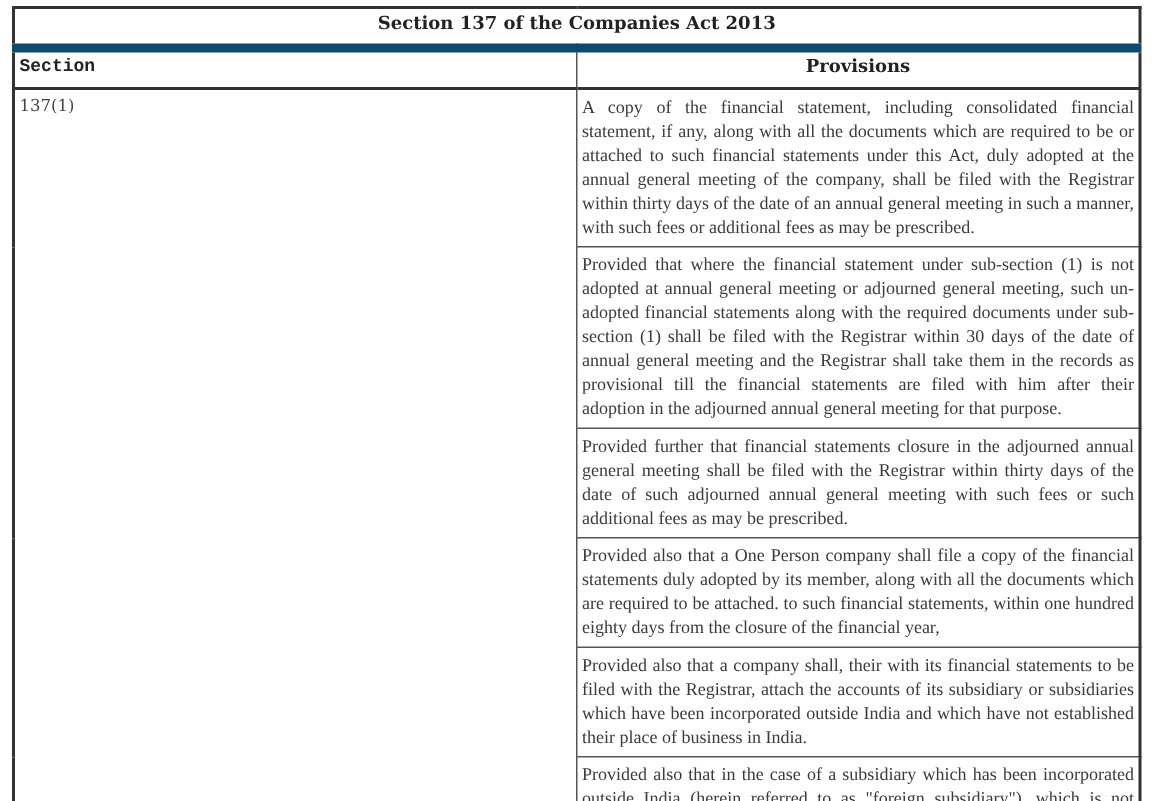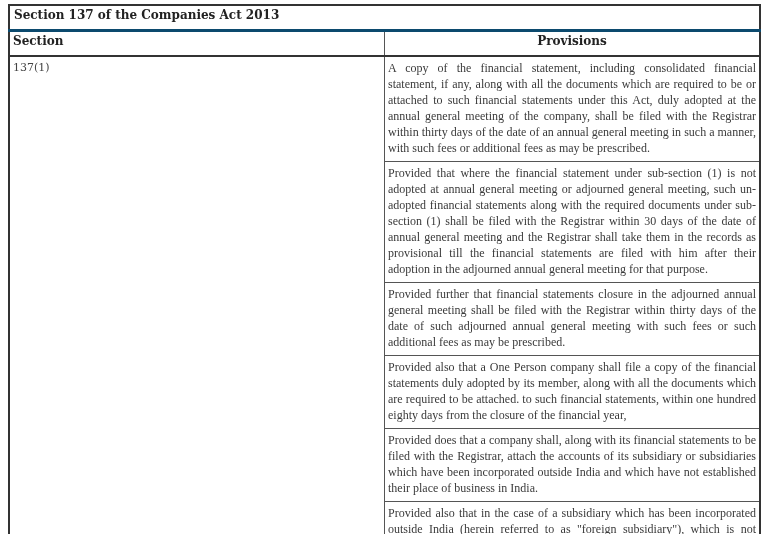--- a/index.html
+++ b/index.html
@@ -27,36 +27,36 @@
     }
     th, td {
       border: 1px solid #555;
       vertical-align: top;
     }
     th.title {
       font-family: "DejaVu Serif", "Liberation Serif", serif;
       font-weight: bold;
       font-size: 12px;
       color: #222;
-      text-align: left;
+      text-align: center;
       height: 21px;
       padding: 2px 4px 0 4px;
-      border-bottom: 3px solid #0c4a6e;
+      border-bottom: 6px solid #0c4a6e;
       margin-top: 13px;
     }
     th.col {
       font-family: "DejaVu Serif", "Liberation Serif", serif;
       font-weight: bold;
       font-size: 12px;
       color: #222;
       height: 21px;
       padding: 2px 4px 0 4px;
       border-bottom: 2px solid #333;
     }
-    th.col-section { width: 47px; text-align: left; padding-left: 3px; }
+    th.col-section { width: 47px; text-align: left; padding-left: 3px; font-family: Liberation Mono, monospace; }
     th.col-prov { text-align: center; }
     td.sec {
       font-size: 11px;
       color: #444;
       padding: 4px 3px 0 3px;
       border-bottom: 2px solid #333;
     }
     td.prov {
       font-family: "Liberation Serif", "DejaVu Serif", serif;
       font-size: 12px;
@@ -89,21 +89,21 @@
       <tr>
         <td class="prov">Provided that where the financial statement under sub-section (1) is not adopted at annual general meeting or adjourned general meeting, such un-adopted financial statements along with the required documents under sub-section (1) shall be filed with the Registrar within 30 days of the date of annual general meeting and the Registrar shall take them in the records as provisional till the financial statements are filed with him after their adoption in the adjourned annual general meeting for that purpose.</td>
       </tr>
       <tr>
         <td class="prov">Provided further that financial statements closure in the adjourned annual general meeting shall be filed with the Registrar within thirty days of the date of such adjourned annual general meeting with such fees or such additional fees as may be prescribed.</td>
       </tr>
       <tr>
         <td class="prov">Provided also that a One Person company shall file a copy of the financial statements duly adopted by its member, along with all the documents which are required to be attached. to such financial statements, within one hundred eighty days from the closure of the financial year,</td>
       </tr>
       <tr>
-        <td class="prov">Provided does that a company shall, along with its financial statements to be filed with the Registrar, attach the accounts of its subsidiary or subsidiaries which have been incorporated outside India and which have not established their place of business in India.</td>
+        <td class="prov">Provided also that a company shall, their with its financial statements to be filed with the Registrar, attach the accounts of its subsidiary or subsidiaries which have been incorporated outside India and which have not established their place of business in India.</td>
       </tr>
       <tr>
         <td class="prov group-end">Provided also that in the case of a subsidiary which has been incorporated outside India (herein referred to as "foreign subsidiary"), which is not required to get its financial statement audited under any law of the country of its incorporation and which does not get such financial statement audited, the requirements of the fourth proviso shall be met if the holding Indian company files such unaudited financial statement along with a declaration to this effect and where such financial statement is in a language other than English, along with a translated copy of the financial statement in English.</td>
       </tr>
 
     </tbody>
   </table>
 </div>
 
 </body></html>

